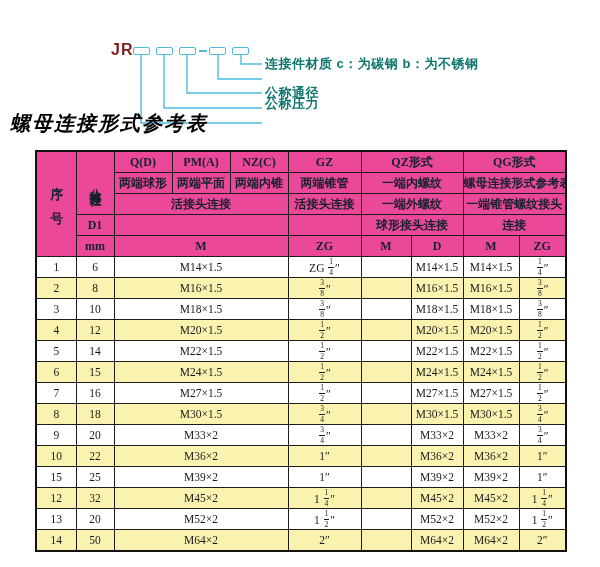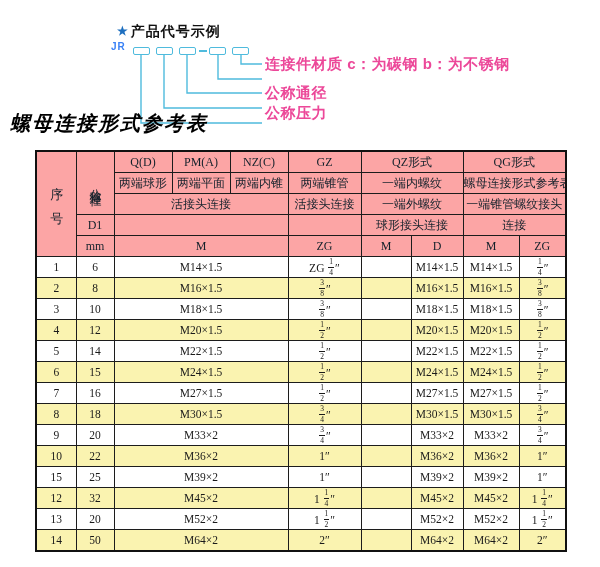--- a/index.html
+++ b/index.html
@@ -6,54 +6,51 @@
   body{
     width:600px;height:567px;background:#ffffff;position:relative;overflow:hidden;
     font-family:"Liberation Serif", serif;color:#1a1a1a;
   }
   
   .diagram{position:absolute;left:0;top:0;width:600px;height:150px;}
   .dtitle{position:absolute;left:117px;top:23px;font-family:"Liberation Sans",sans-serif;
     font-weight:bold;font-size:14px;color:#111;letter-spacing:1px;}
   .dtitle .star{color:#1E6FBF;font-size:12px;margin-right:2px;vertical-align:1px;}
   .jr{position:absolute;left:111px;top:41px;font-family:"Liberation Sans",sans-serif;
-    font-weight:bold;font-size:10px;color:#3b82f6;letter-spacing:1px;}
+    font-weight:bold;font-size:16px;color:#7f1d1d;letter-spacing:1px;}
   .code-box{position:absolute;top:47px;width:15px;height:6px;border:1.5px solid #4FBBDD;
     border-radius:2px;background:#fff;}
   .cb1{left:133px}.cb2{left:156px}.cb3{left:179px}.cb4{left:209px}.cb5{left:232px}
   .dlines{position:absolute;left:0;top:0;}
   .dlabel{position:absolute;left:265px;font-family:"Liberation Sans",sans-serif;
-    font-weight:bold;font-size:15px;color:#ec4899;white-space:nowrap;line-height:14px;letter-spacing:0.5px;}
-  .dl1{top:57px}.dl2{top:72px}.dl3{top:86px}.dl4{top:106px}.dl5{top:116px}
+    font-weight:bold;font-size:13px;color:#0f766e;white-space:nowrap;line-height:14px;letter-spacing:0.5px;}
+  .dl1{top:57px}.dl2{top:72px}.dl3{top:86px}.dl4{top:97px}.dl5{top:116px}
   
   .tbl-title{position:absolute;left:10px;top:110px;font-family:"Liberation Serif",serif;
     font-weight:bold;font-style:italic;font-size:20px;color:#000;letter-spacing:2px;}
   
   .tblwrap{position:absolute;left:35px;top:150px;}
   table{border-collapse:collapse;table-layout:fixed;width:530px;border:2px solid #111;}
   th,td{border:1px solid #1c1c1c;padding:0;text-align:center;vertical-align:middle;
     font-family:"Liberation Serif",serif;overflow:hidden;white-space:nowrap;}
-  thead th{background:#fca5a5;font-weight:normal;font-size:12px;height:20px;color:#14212b;}
+  thead th{background:#ec4899;font-weight:bold;font-size:12px;height:20px;color:#14212b;}
   tbody td{height:20px;font-size:11.5px;background:#ffffff;}
   tbody tr:nth-child(even) td{background:#FAF3B0;}
   .vtx{writing-mode:vertical-lr;text-orientation:upright;display:inline-block;}
   th.vseq .vtx{letter-spacing:26px;font-size:13px;}
   th.vdn .vtx{letter-spacing:2px;font-size:12px;}
   
   .frac{display:inline-block;vertical-align:-3px;font-size:7.5px;line-height:1;text-align:center;margin:0 1px;}
   .frac .fn{display:block;border-bottom:1px solid #1a1a1a;padding:0 1px 1px;}
   .frac .fd{display:block;padding-top:1px;}
 </style>
 </head>
 <body>
 
 <div class="diagram">
-  <div class="dtitle">
-    <span class="star">★</span><span>产品代号示例</span>
-  </div>
   <div class="jr">JR</div>
   <div class="code-box cb1"></div>
   <div class="code-box cb2"></div>
   <div class="code-box cb3"></div>
   <div class="code-box cb4"></div>
   <div class="code-box cb5"></div>
   <svg class="dlines" width="600" height="150" viewBox="0 0 600 150">
     <line x1="199" y1="51" x2="207" y2="51" stroke="#4FBBDD" stroke-width="2"></line>
     <polyline points="241,55 241,64 262,64" fill="none" stroke="#4FBBDD" stroke-width="1.4"></polyline>
     <polyline points="218,55 218,79 262,79" fill="none" stroke="#4FBBDD" stroke-width="1.4"></polyline>

